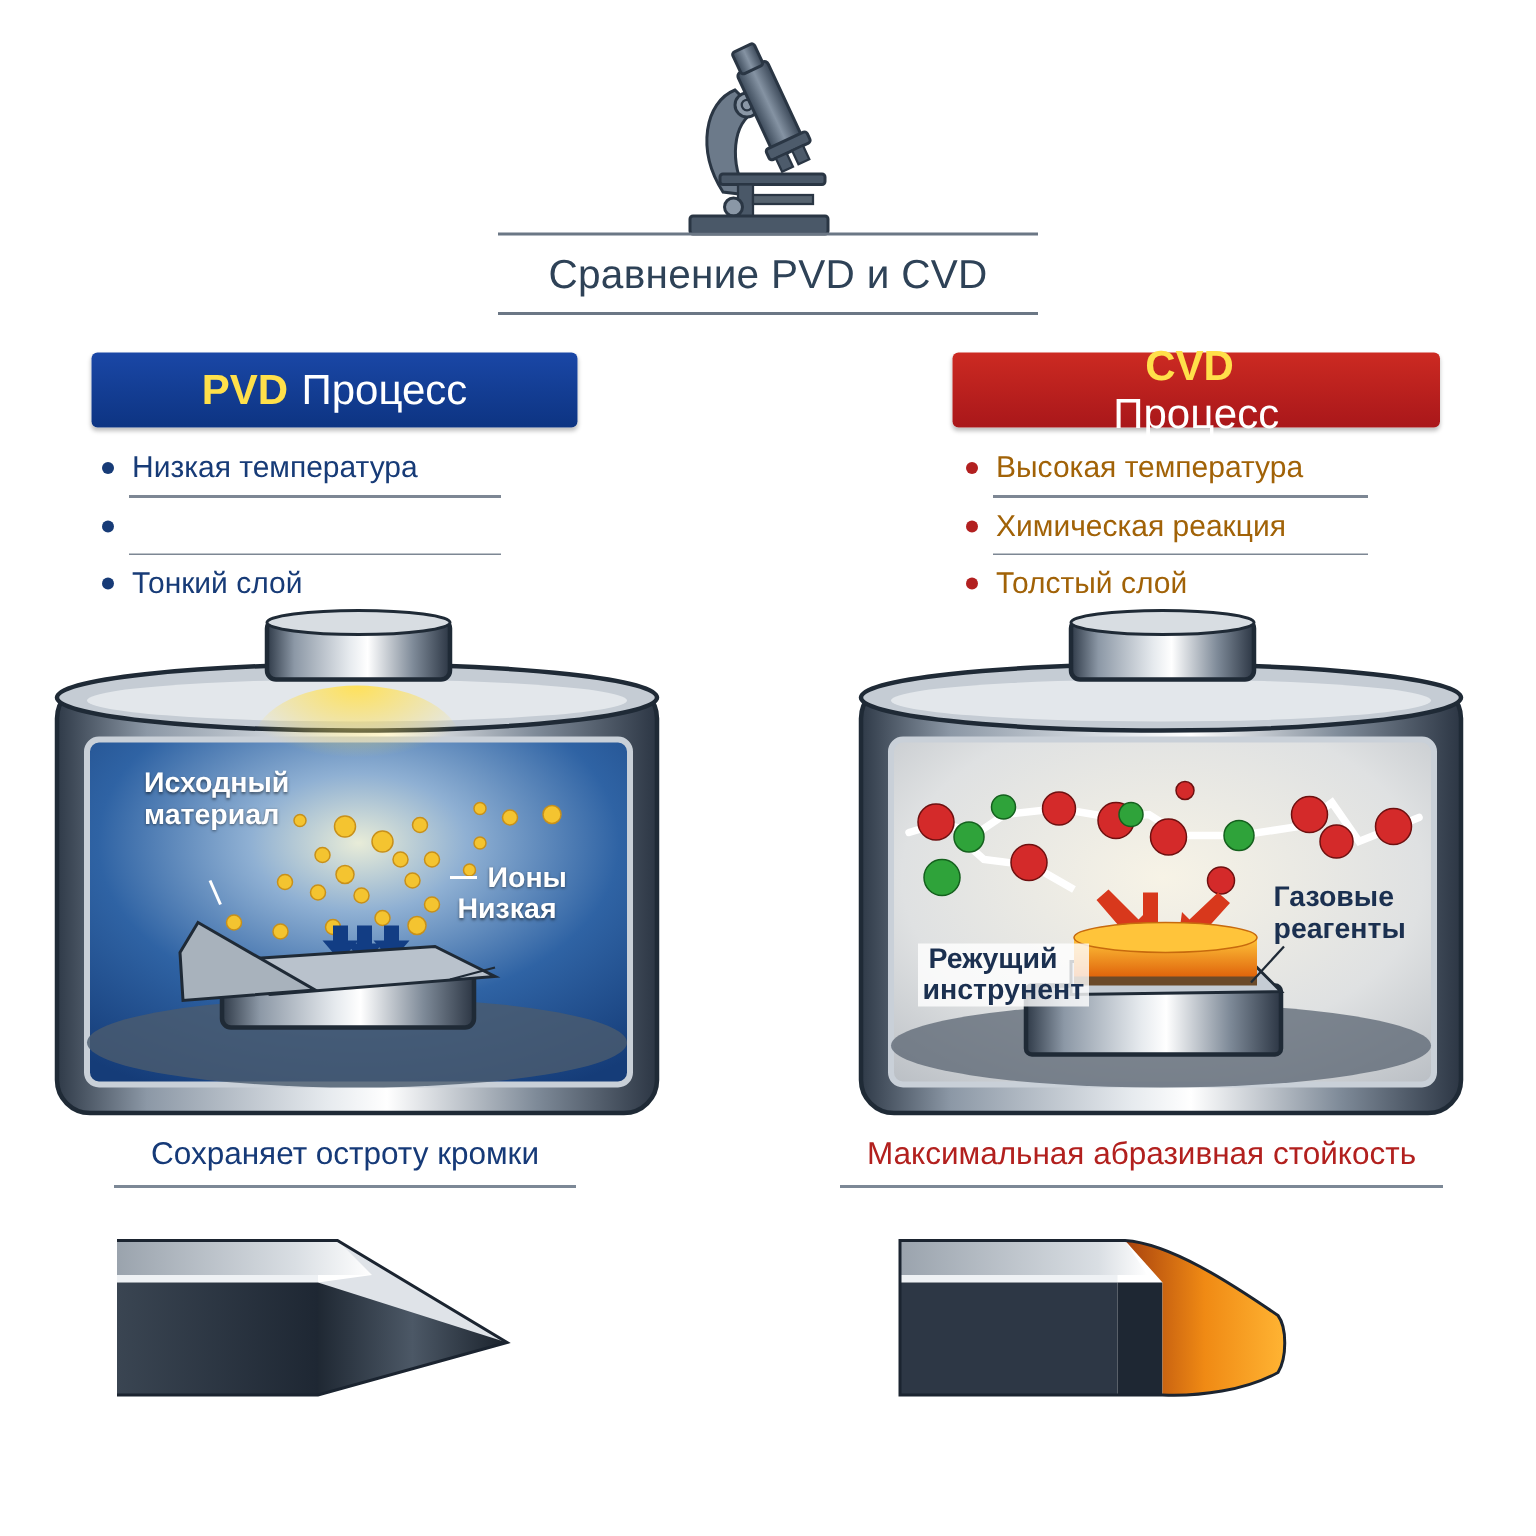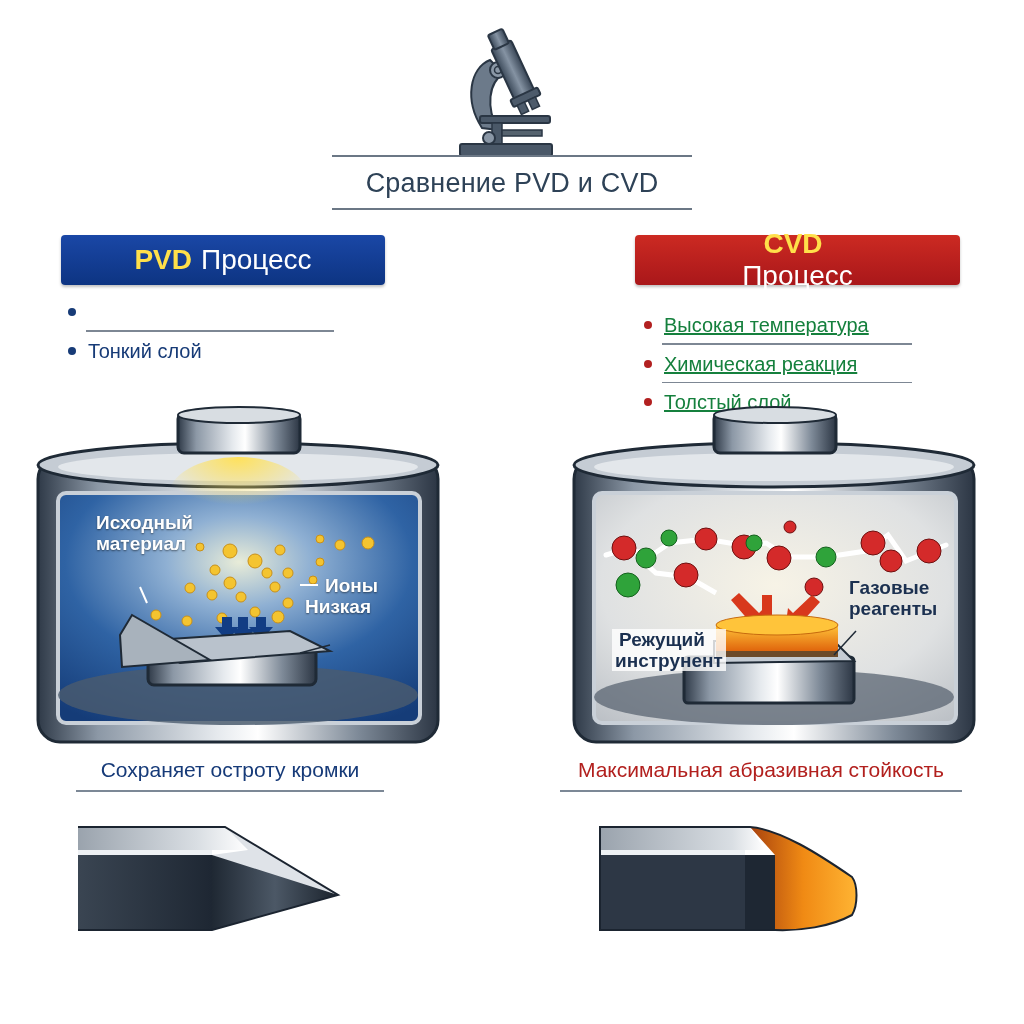--- a/index.html
+++ b/index.html
@@ -21,21 +21,21 @@
   #pvd-banner { left: 61px; width: 324px; background: linear-gradient(#1a47a6, #0d3482); }
   #cvd-banner { left: 635px; width: 325px; background: linear-gradient(#cc2a22, #a9171a); flex-direction: column; }
 
   
   .blist { position: absolute; list-style: none; margin: 0; padding: 0; }
   .blist li { position: relative; height: 38.5px; font-size: 20px; padding-left: 22px; line-height: 30px; }
   .blist li .dot { position: absolute; left: 2px; top: 11px; width: 8px; height: 8px; border-radius: 50%; }
   .blist li .rule { position: absolute; left: 20px; right: 0; top: 33px; height: 1.5px; background: #7d8794; }
   #pvd-list { left: 66px; top: 297px; width: 268px; color: #173b77; }
   #pvd-list .dot { background: #173b77; }
-  #cvd-list { left: 642px; top: 310px; width: 270px; color: #15803d; text-decoration: underline; }
+  #cvd-list { left: 642px; top: 297px; width: 270px; color: #a16207; }
   #cvd-list .dot { background: #b22020; }
 
   
   .chamber { position: absolute; top: 405px; width: 440px; height: 345px; }
   #pvd-chamber { left: 30px; }
   #cvd-chamber { left: 566px; }
   .lbl { position: absolute; font-weight: bold; font-size: 19px; line-height: 21px; }
   .lbl-white { color: #ffffff; text-shadow: 0 1px 2px rgba(0,0,0,0.5); }
   .lbl-dark { color: #1b3050; }
 
@@ -88,20 +88,21 @@
 <div id="pvd-banner" class="banner">
   <span class="acr">PVD</span>
   <span class="word">Процесс</span>
 </div>
 <div id="cvd-banner" class="banner">
   <span class="acr">CVD</span>
   <span class="word">Процесс</span>
 </div>
 
 <ul id="pvd-list" class="blist">
+  <li><span class="dot"></span><span>Низкая температура</span><span class="rule"></span></li>
   <li><span class="dot"></span><span class="rule"></span></li>
   <li><span class="dot"></span><span>Тонкий слой</span></li>
 </ul>
 <ul id="cvd-list" class="blist">
   <li><span class="dot"></span><span>Высокая температура</span><span class="rule"></span></li>
   <li><span class="dot"></span><span>Химическая реакция</span><span class="rule"></span></li>
   <li><span class="dot"></span><span>Толстый слой</span></li>
 </ul>
 
 <div id="pvd-chamber" class="chamber">
@@ -250,21 +251,21 @@
     <path d="M148 258 L148 236 L268 236 L288 256 Z" fill="#c5ccd4" stroke="#1f2a36" stroke-width="2"></path>
 
     <rect x="150" y="232" width="122" height="20" fill="#6b4a2a"></rect>
     <rect x="150" y="220" width="122" height="26" fill="url(#coat)"></rect>
     <ellipse cx="211" cy="220" rx="61" ry="10" fill="#ffc43a" stroke="#c76a0e" stroke-width="1"></ellipse>
     <path d="M268 250 L290 226" stroke="#1f2a36" stroke-width="1.5"></path>
 
     <rect x="148" y="8" width="122" height="40" rx="6" fill="url(#steel2)" stroke="#1f2a36" stroke-width="3"></rect>
     <ellipse cx="209" cy="10" rx="61" ry="8" fill="#d8dde2" stroke="#1f2a36" stroke-width="2"></ellipse>
   </svg>
-  <div class="lbl lbl-dark" style="left:283px; top:172px;">
+  <div class="lbl lbl-dark" style="left:283px; top:183px;">
     <div>Газовые</div>
     <div>реагенты</div>
   </div>
   <div class="lbl lbl-dark" style="left:46px; top:224px; background:rgba(255,255,255,0.8); padding:0 3px;">
     <div style="padding-left:4px;">Режущий</div>
     <div>инструнент</div>
   </div>
 </div>
 
 <div id="pvd-caption" class="caption">

